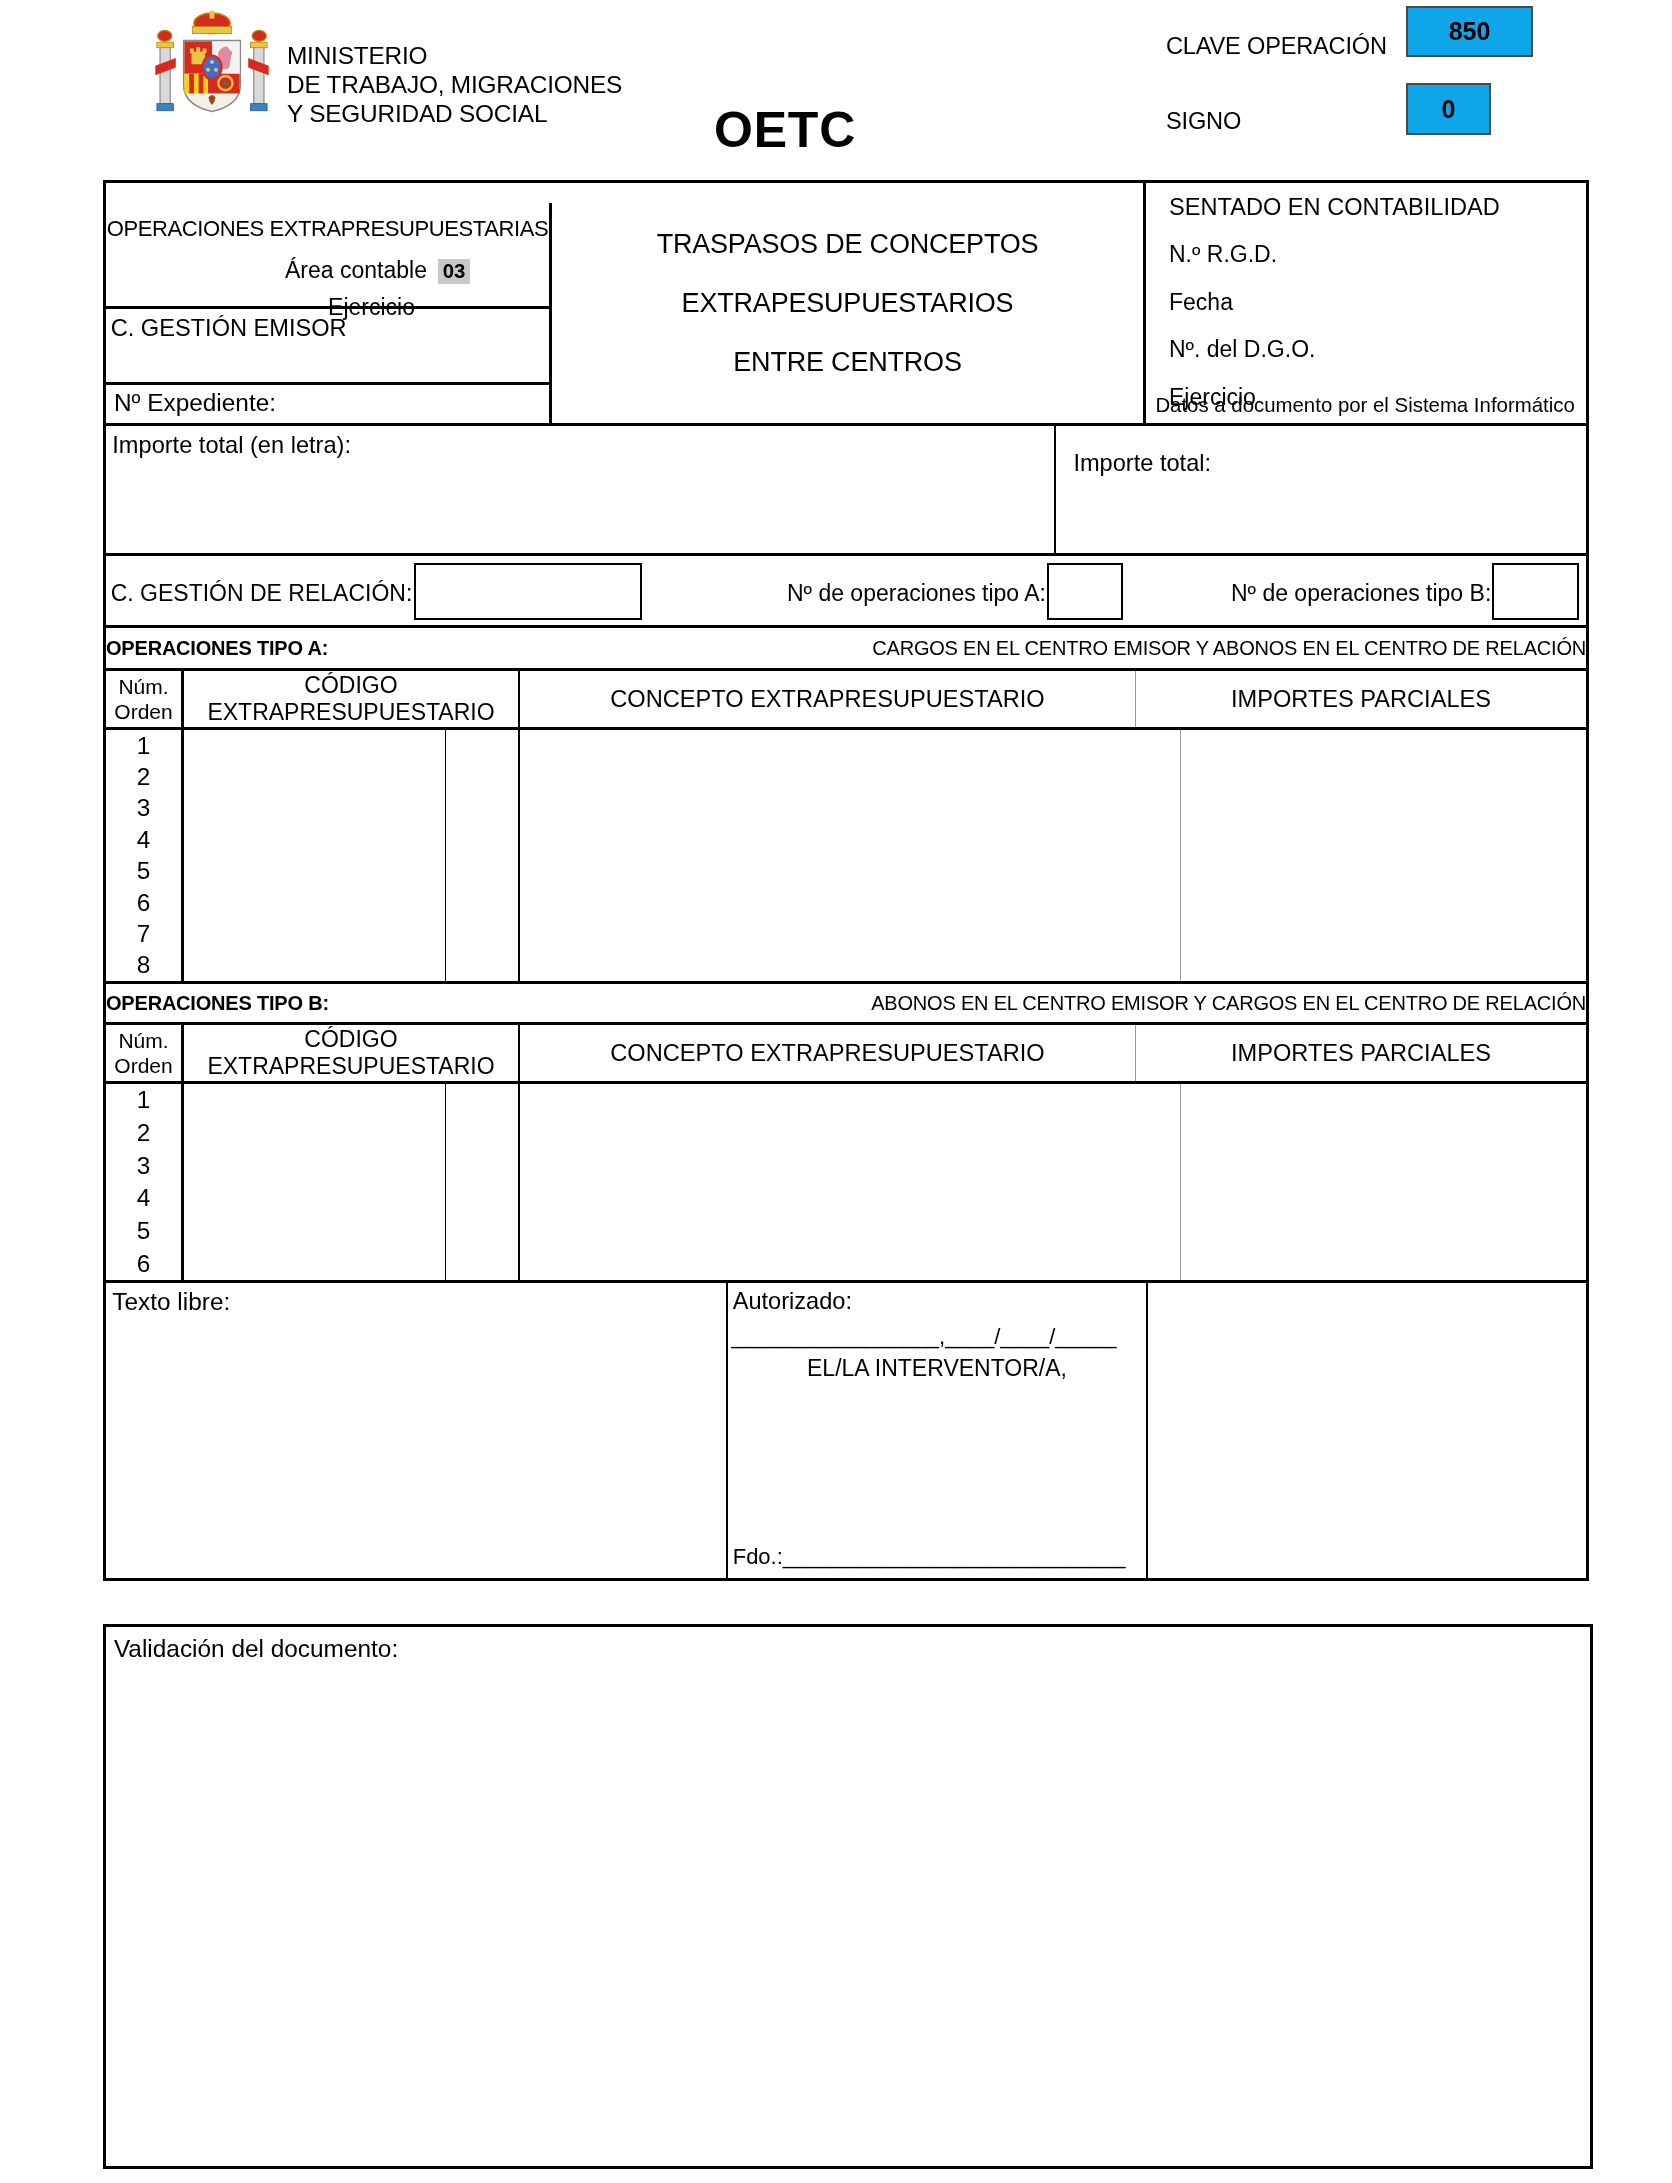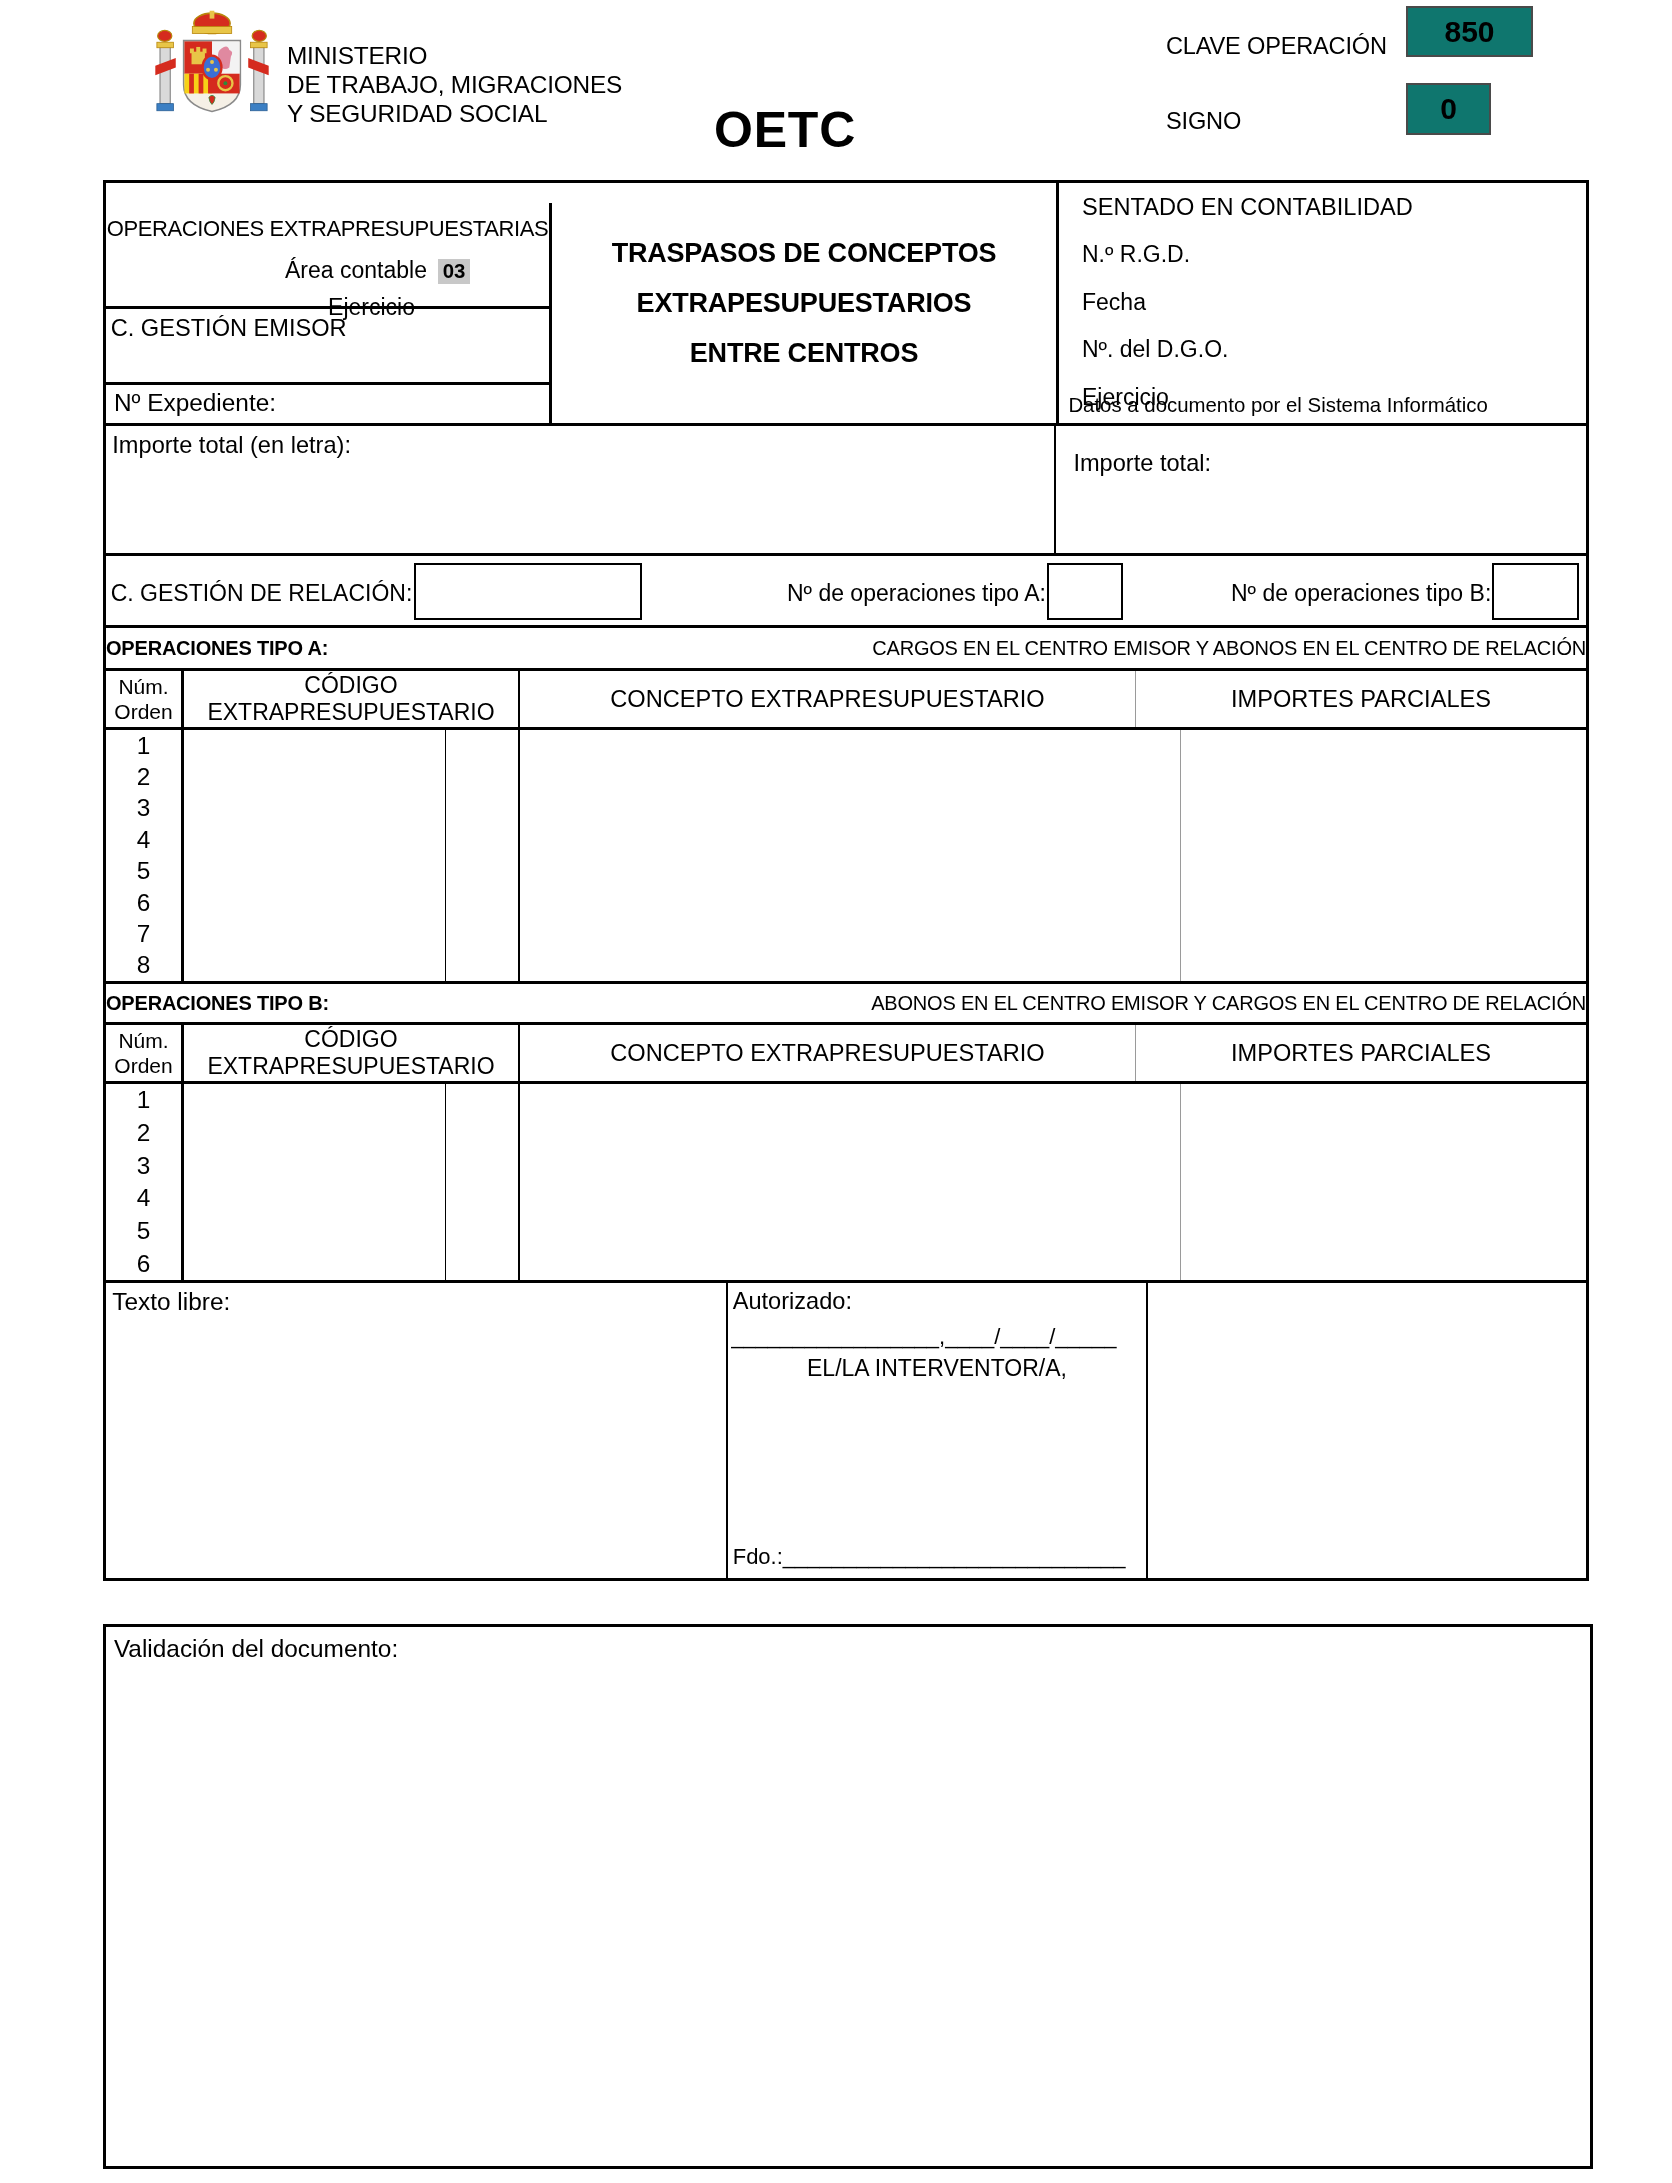--- a/index.html
+++ b/index.html
@@ -5,45 +5,45 @@
   html,body{margin:0;padding:0;background:#fff;}
   .page{position:relative;width:1672px;height:2183px;background:#fff;
         font-family:"Liberation Sans", sans-serif;color:#000;overflow:hidden;}
   .abs{position:absolute;box-sizing:border-box;}
   
   .ministry{left:287px;top:41px;font-size:24.4px;line-height:29px;letter-spacing:-0.2px;}
   .oetc{left:714px;top:101px;font-size:50px;font-weight:bold;letter-spacing:0.8px;}
   .hdr-label{font-size:23.6px;letter-spacing:-0.2px;}
   .clave-label{left:1166px;top:33px;}
   .signo-label{left:1166px;top:108px;}
-  .gray-box{background:#0f766e;border:2.4px solid #4a4a4a;display:flex;align-items:center;
-            justify-content:center;font-weight:bold;font-size:30px;}
+  .gray-box{background:#0ea5e9;border:2.4px solid #4a4a4a;display:flex;align-items:center;
+            justify-content:center;font-weight:bold;font-size:25px;}
   .clave-box{left:1406px;top:6.3px;width:127px;height:51px;}
   .signo-box{left:1406px;top:83px;width:85px;height:52px;}
   
   .form{left:103px;top:180px;width:1486px;height:1401px;border:3.9px solid #000;
         display:flex;flex-direction:column;}
   .form *, .form *::before{box-sizing:border-box;}
   section{display:flex;flex-direction:row;width:100%;}
   .bb5{border-bottom:3.9px solid #000;}
   .bb4{border-bottom:3.1px solid #000;}
   
   .sec-top{height:243px;}
   .top-left{width:446px;border-right:3.1px solid #000;display:flex;flex-direction:column;margin-top:20px;}
   .tl-c1{height:106px;border-bottom:3.1px solid #000;}
   .tl-title{text-align:center;font-size:22px;padding-top:12.6px;letter-spacing:-0.4px;}
   .tl-area{text-align:right;padding-right:79px;margin-top:15.7px;font-size:23px;}
   .area-badge{display:inline-block;background:#c8c8c8;font-weight:bold;font-size:20.4px;
               padding:0.8px 4.7px;margin-left:11px;}
   .tl-ejercicio{text-align:right;padding-right:134px;margin-top:9.4px;font-size:23px;}
   .tl-c2{height:76px;border-bottom:3.1px solid #000;font-size:23.6px;padding:6.3px 0 0 4.7px;}
   .tl-c3{flex:1;display:flex;align-items:flex-end;font-size:24.4px;padding:0 0 6.3px 7.9px;}
-  .top-center{width:507px;border-right:3.1px solid #000;display:flex;flex-direction:column;
-              align-items:center;justify-content:center;gap:19px;
-              font-size:27px;font-weight:bold;letter-spacing:-0.2px;}
+  .top-center{width:594px;border-right:3.1px solid #000;display:flex;flex-direction:column;
+              align-items:center;justify-content:center;gap:28px;
+              font-size:27px;font-weight:normal;letter-spacing:-0.2px;}
   .top-right{flex:1;position:relative;padding-left:23px;font-size:23px;}
   .tr-title{margin-top:11px;font-size:23.6px;}
   .tr-field{margin-top:20.4px;}
   .tr-note{position:absolute;left:9.4px;bottom:6.3px;font-size:20.4px;}
   
   .sec-importe{height:130px;gap:8px;}
   .imp-left{width:950px;border-right:2.4px solid #000;font-size:23.6px;padding:6.3px 0 0 6.3px;}
   .imp-right{flex:1;font-size:23.6px;padding:23.6px 0 0 9.4px;}
   
   .sec-rel{height:72px;position:relative;font-size:23px;}

